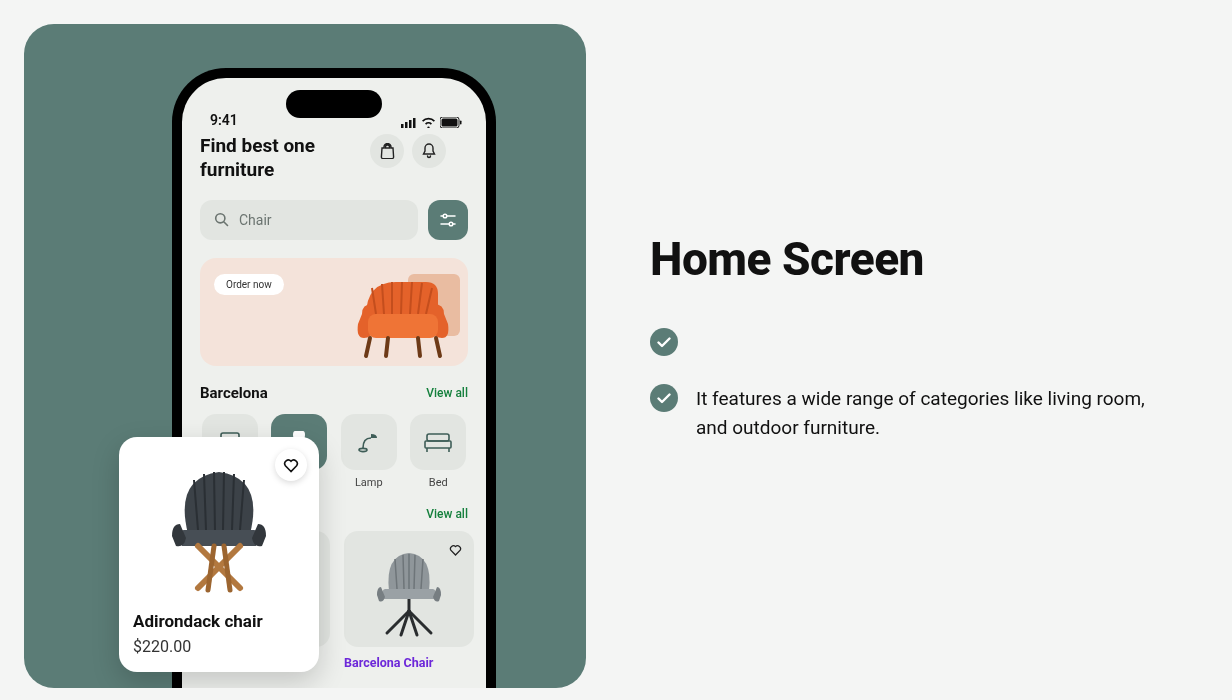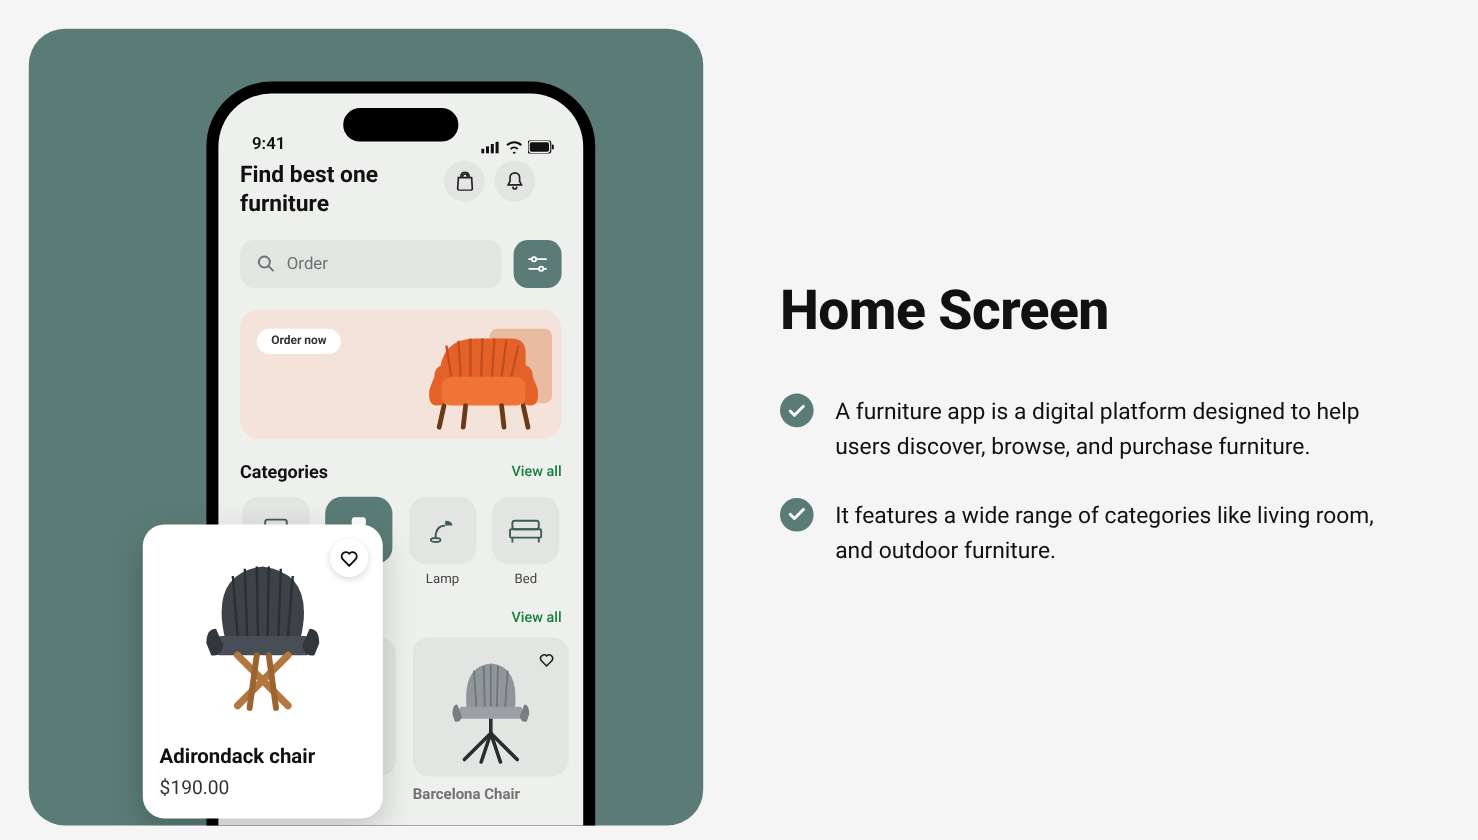--- a/index.html
+++ b/index.html
@@ -131,21 +131,21 @@
     font-size: 15px;
     font-weight: 700;
     color: #111;
     max-width: 140px;
     line-height: 1.3;
   }
   .order-btn {
     background: #fff;
     border-radius: 14px;
     font-size: 10px;
-    font-weight: 700;
+    font-weight: 400;
     padding: 5px 12px;
     width: fit-content;
     color: #333;
   }
   .banner-chair {
     position: absolute;
     right: 8px; bottom: 4px;
     width: 108px; height: 98px;
   }
   .section-row {
@@ -198,21 +198,21 @@
     position: relative;
   }
   .heart-small {
     position: absolute;
     top: 8px; right: 8px;
     width: 22px; height: 22px;
     border-radius: 50%;
     display: flex; align-items: center; justify-content: center;
     font-size: 12px;
   }
-  .product-name { font-size: 12.5px; font-weight: 700; margin-top: 8px; color: #737373; }
+  .product-name { font-size: 12.5px; font-weight: 700; margin-top: 8px; color: #6d28d9; }
   
   .float-card {
     position: absolute;
     left: 95px;
     top: 413px;
     width: 200px;
     background: #fff;
     border-radius: 18px;
     box-shadow: 0 10px 28px rgba(0,0,0,0.18);
     padding: 14px 14px 16px 14px;
@@ -224,21 +224,21 @@
     width: 32px; height: 32px;
     border-radius: 50%;
     background: #fff;
     box-shadow: 0 2px 6px rgba(0,0,0,0.15);
     display: flex; align-items: center; justify-content: center;
   }
   .float-img {
     width: 100%; height: 150px;
     display: flex; align-items: center; justify-content: center;
   }
-  .float-name { font-size: 17px; font-weight: 700; color: #111; margin-top: 20px; }
+  .float-name { font-size: 17px; font-weight: 700; color: #111; margin-top: 10px; }
   .float-price { font-size: 16px; color: #333; margin-top: 6px; }
   
   .right-col {
     position: absolute;
     left: 650px;
     top: 232px;
     width: 540px;
   }
   .big-title {
     font-size: 46px;
@@ -317,21 +317,21 @@
               </div>
             </div>
           </div>
 
           <div class="search-row">
             <div class="search-input">
               <svg width="15" height="15" viewBox="0 0 15 15">
                   <circle cx="6.3" cy="6.3" r="4.6" fill="none" stroke="#6b7470" stroke-width="1.6"></circle>
                   <line x1="10" y1="10" x2="13.5" y2="13.5" stroke="#6b7470" stroke-width="1.6" stroke-linecap="round"></line>
                 </svg>
-              <span>Order</span>
+              <span>Chair</span>
             </div>
             <div class="filter-btn">
               <svg width="16" height="14" viewBox="0 0 16 14">
                   <line x1="1" y1="3" x2="15" y2="3" stroke="#fff" stroke-width="1.5" stroke-linecap="round"></line>
                   <circle cx="5" cy="3" r="1.8" fill="#5b7c76" stroke="#fff" stroke-width="1.5"></circle>
                   <line x1="1" y1="11" x2="15" y2="11" stroke="#fff" stroke-width="1.5" stroke-linecap="round"></line>
                   <circle cx="11" cy="11" r="1.8" fill="#5b7c76" stroke="#fff" stroke-width="1.5"></circle>
                 </svg>
             </div>
           </div>
@@ -349,21 +349,21 @@
                 <path d="M92 50 Q92 40 82 40 L82 66 Q82 74 90 74 Q98 74 96 60 Z" fill="#e4622a"></path>
 
                 <rect x="16" y="50" width="70" height="24" rx="8" fill="#ef7436"></rect>
 
                 <path d="M18 74 L14 92 M36 74 L34 92 M66 74 L68 92 M84 74 L88 92" stroke="#6d3a17" stroke-width="4" stroke-linecap="round"></path>
               </svg>
             </div>
           </div>
 
           <div class="section-row">
-            <span class="section-title">Categories</span>
+            <span class="section-title">Barcelona</span>
             <span class="view-all">View all</span>
           </div>
           <div class="cat-row">
             <div class="cat-item">
               <div class="cat-box">
                 <svg width="28" height="22" viewBox="0 0 28 22">
                     <rect x="5" y="2" width="18" height="8" rx="2" fill="none" stroke="#3e5d57" stroke-width="1.6"></rect>
                     <rect x="1" y="8" width="26" height="9" rx="3" fill="none" stroke="#3e5d57" stroke-width="1.6"></rect>
                     <line x1="5" y1="17" x2="5" y2="21" stroke="#3e5d57" stroke-width="1.6"></line>
                     <line x1="23" y1="17" x2="23" y2="21" stroke="#3e5d57" stroke-width="1.6"></line>
@@ -455,35 +455,34 @@
           <path d="M26 68 Q18 68 18 80 L22 90 Q30 92 32 82 Z" fill="#32373c"></path>
           <path d="M104 68 Q112 68 112 80 L108 90 Q100 92 98 82 Z" fill="#32373c"></path>
 
           <line x1="44" y1="90" x2="86" y2="132" stroke="#b2783f" stroke-width="6" stroke-linecap="round"></line>
           <line x1="86" y1="90" x2="44" y2="132" stroke="#b2783f" stroke-width="6" stroke-linecap="round"></line>
           <line x1="60" y1="90" x2="54" y2="134" stroke="#9c6530" stroke-width="5" stroke-linecap="round"></line>
           <line x1="70" y1="90" x2="76" y2="134" stroke="#9c6530" stroke-width="5" stroke-linecap="round"></line>
         </svg>
       </div>
       <div class="float-name">Adirondack chair</div>
-      <div class="float-price">$190.00</div>
+      <div class="float-price">$220.00</div>
     </div>
 
   </div>
 
   <div class="right-col">
     <h1 class="big-title">Home Screen</h1>
     <div class="bullets">
       <div class="bullet">
         <div class="check-circle">
           <svg width="14" height="11" viewBox="0 0 14 11">
               <path d="M1.5 5.5 L5 9 L12.5 1.5" fill="none" stroke="#fff" stroke-width="2.4" stroke-linecap="round" stroke-linejoin="round"></path>
             </svg>
         </div>
-        <div class="bullet-text">A furniture app is a digital platform designed to help users discover, browse, and purchase furniture.</div>
       </div>
       <div class="bullet">
         <div class="check-circle">
           <svg width="14" height="11" viewBox="0 0 14 11">
               <path d="M1.5 5.5 L5 9 L12.5 1.5" fill="none" stroke="#fff" stroke-width="2.4" stroke-linecap="round" stroke-linejoin="round"></path>
             </svg>
         </div>
         <div class="bullet-text">It features a wide range of categories like living room, and outdoor furniture.</div>
       </div>
     </div>

